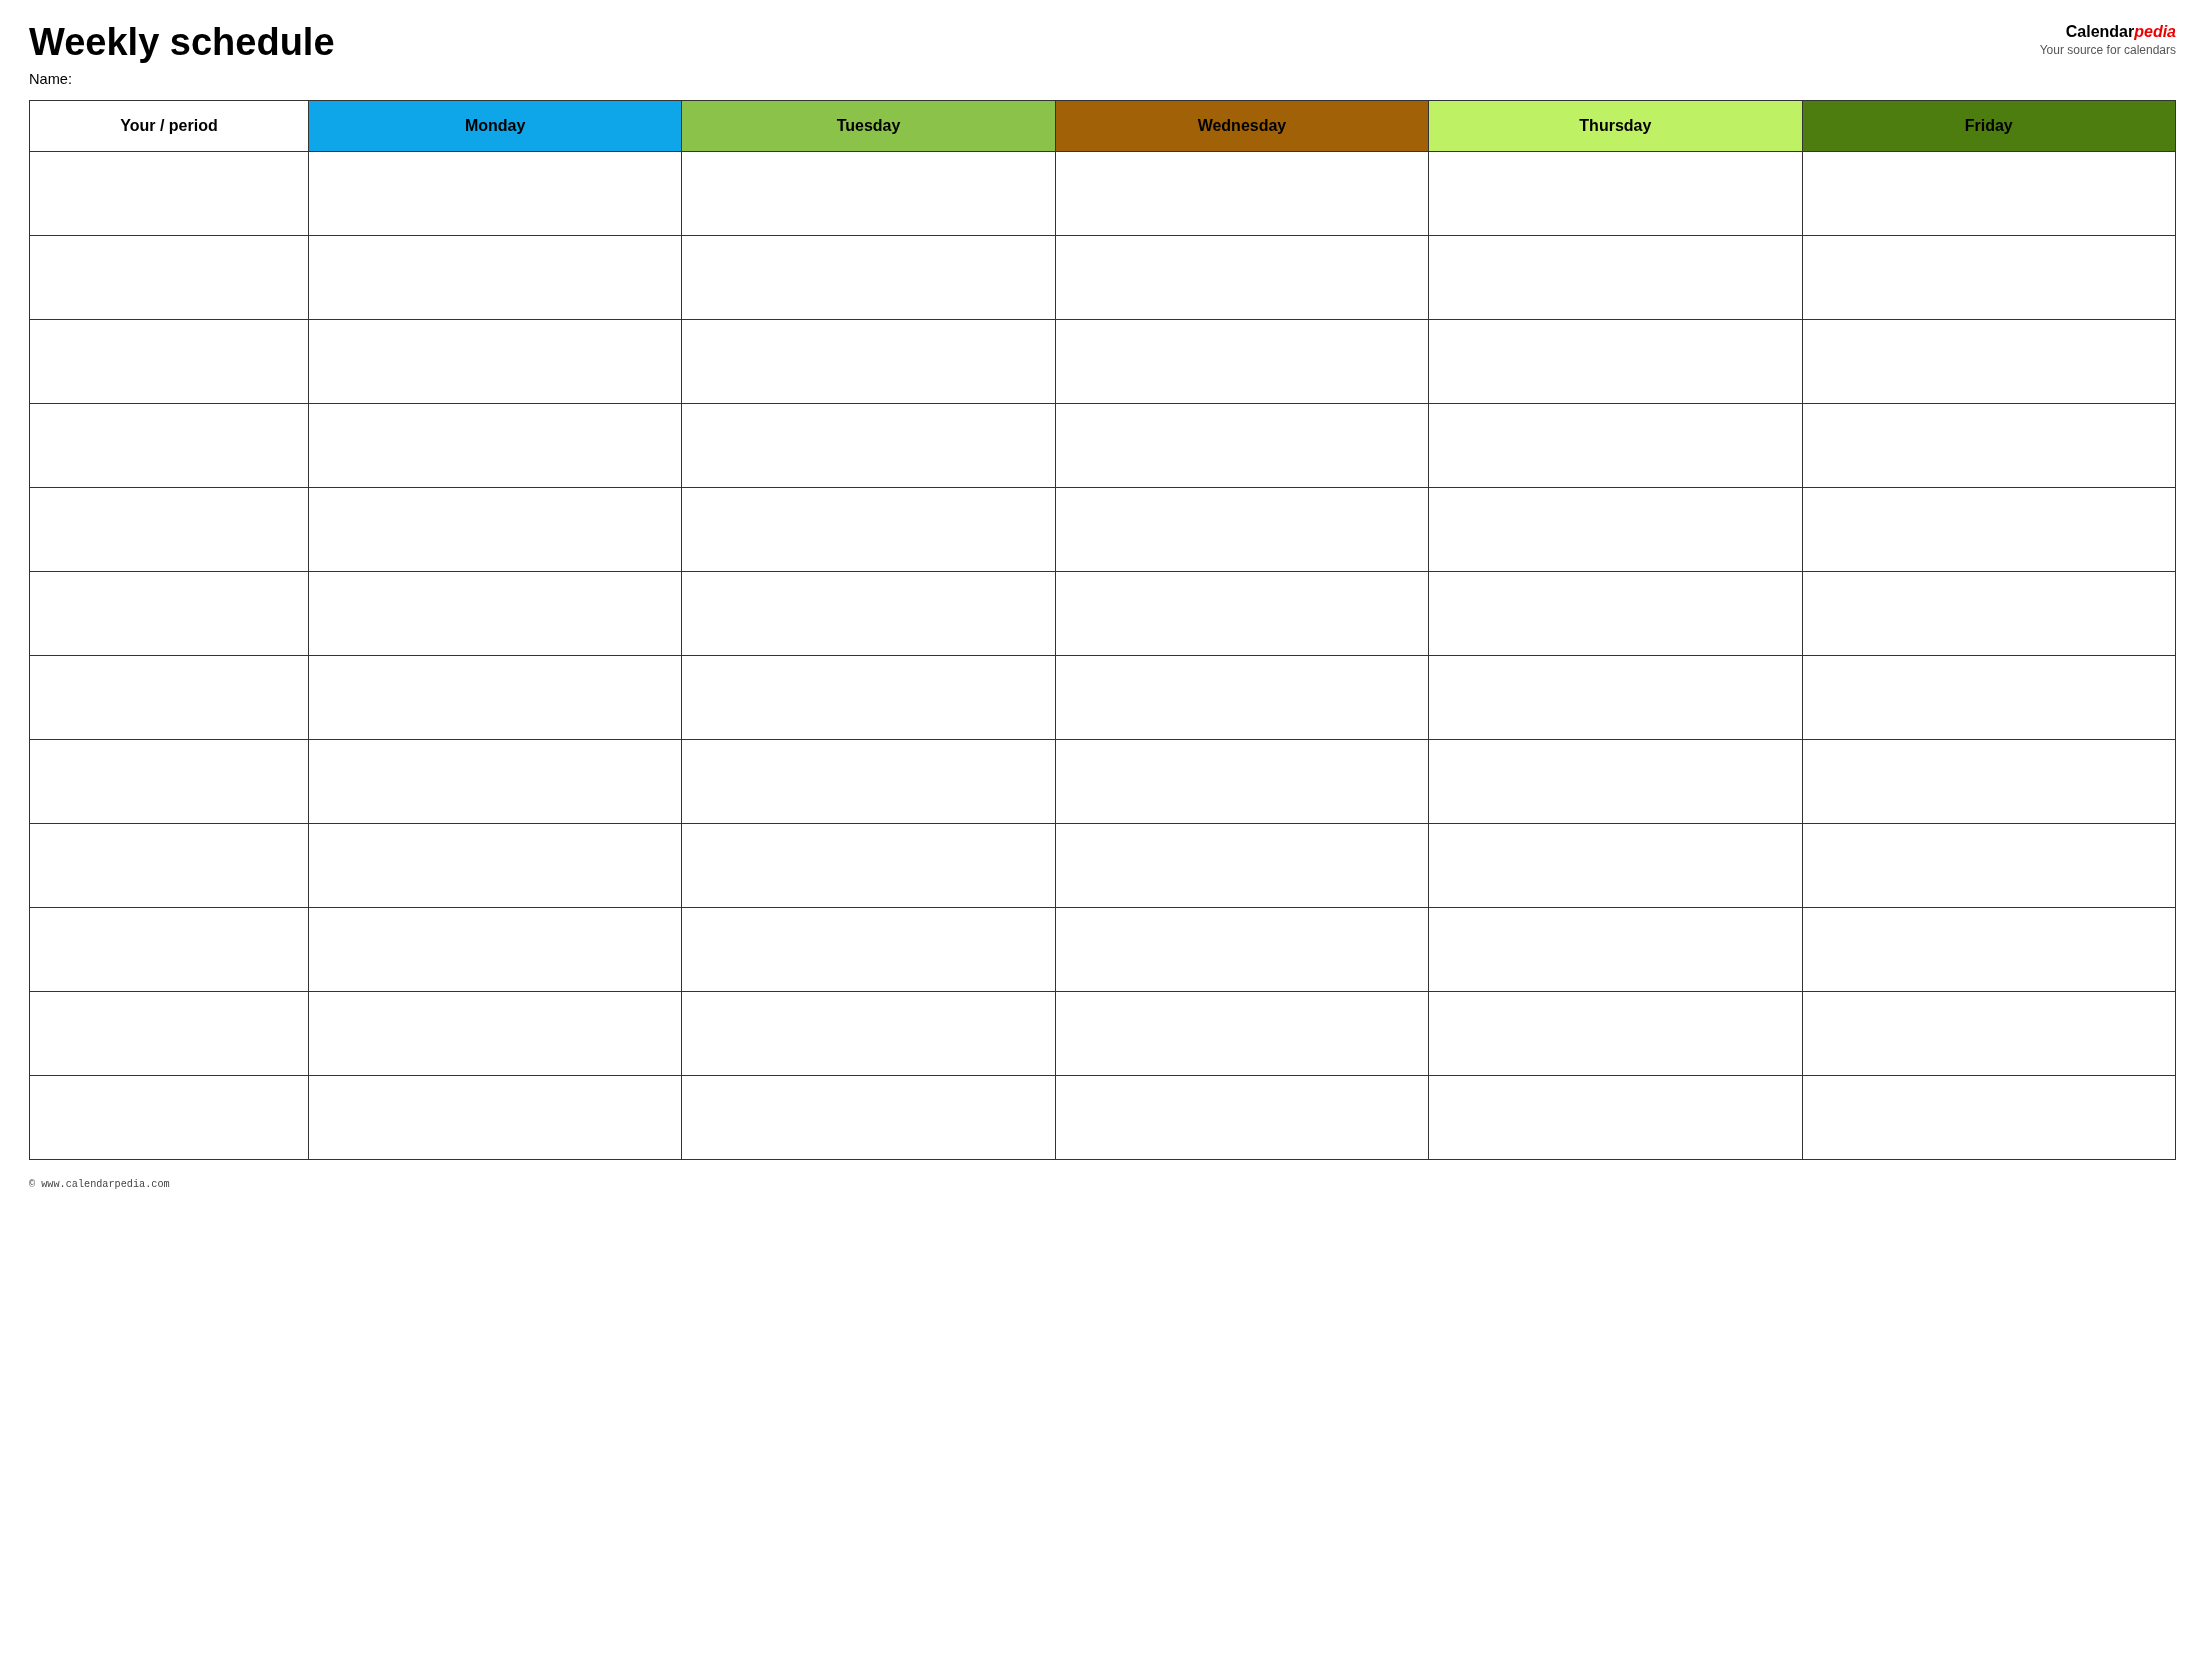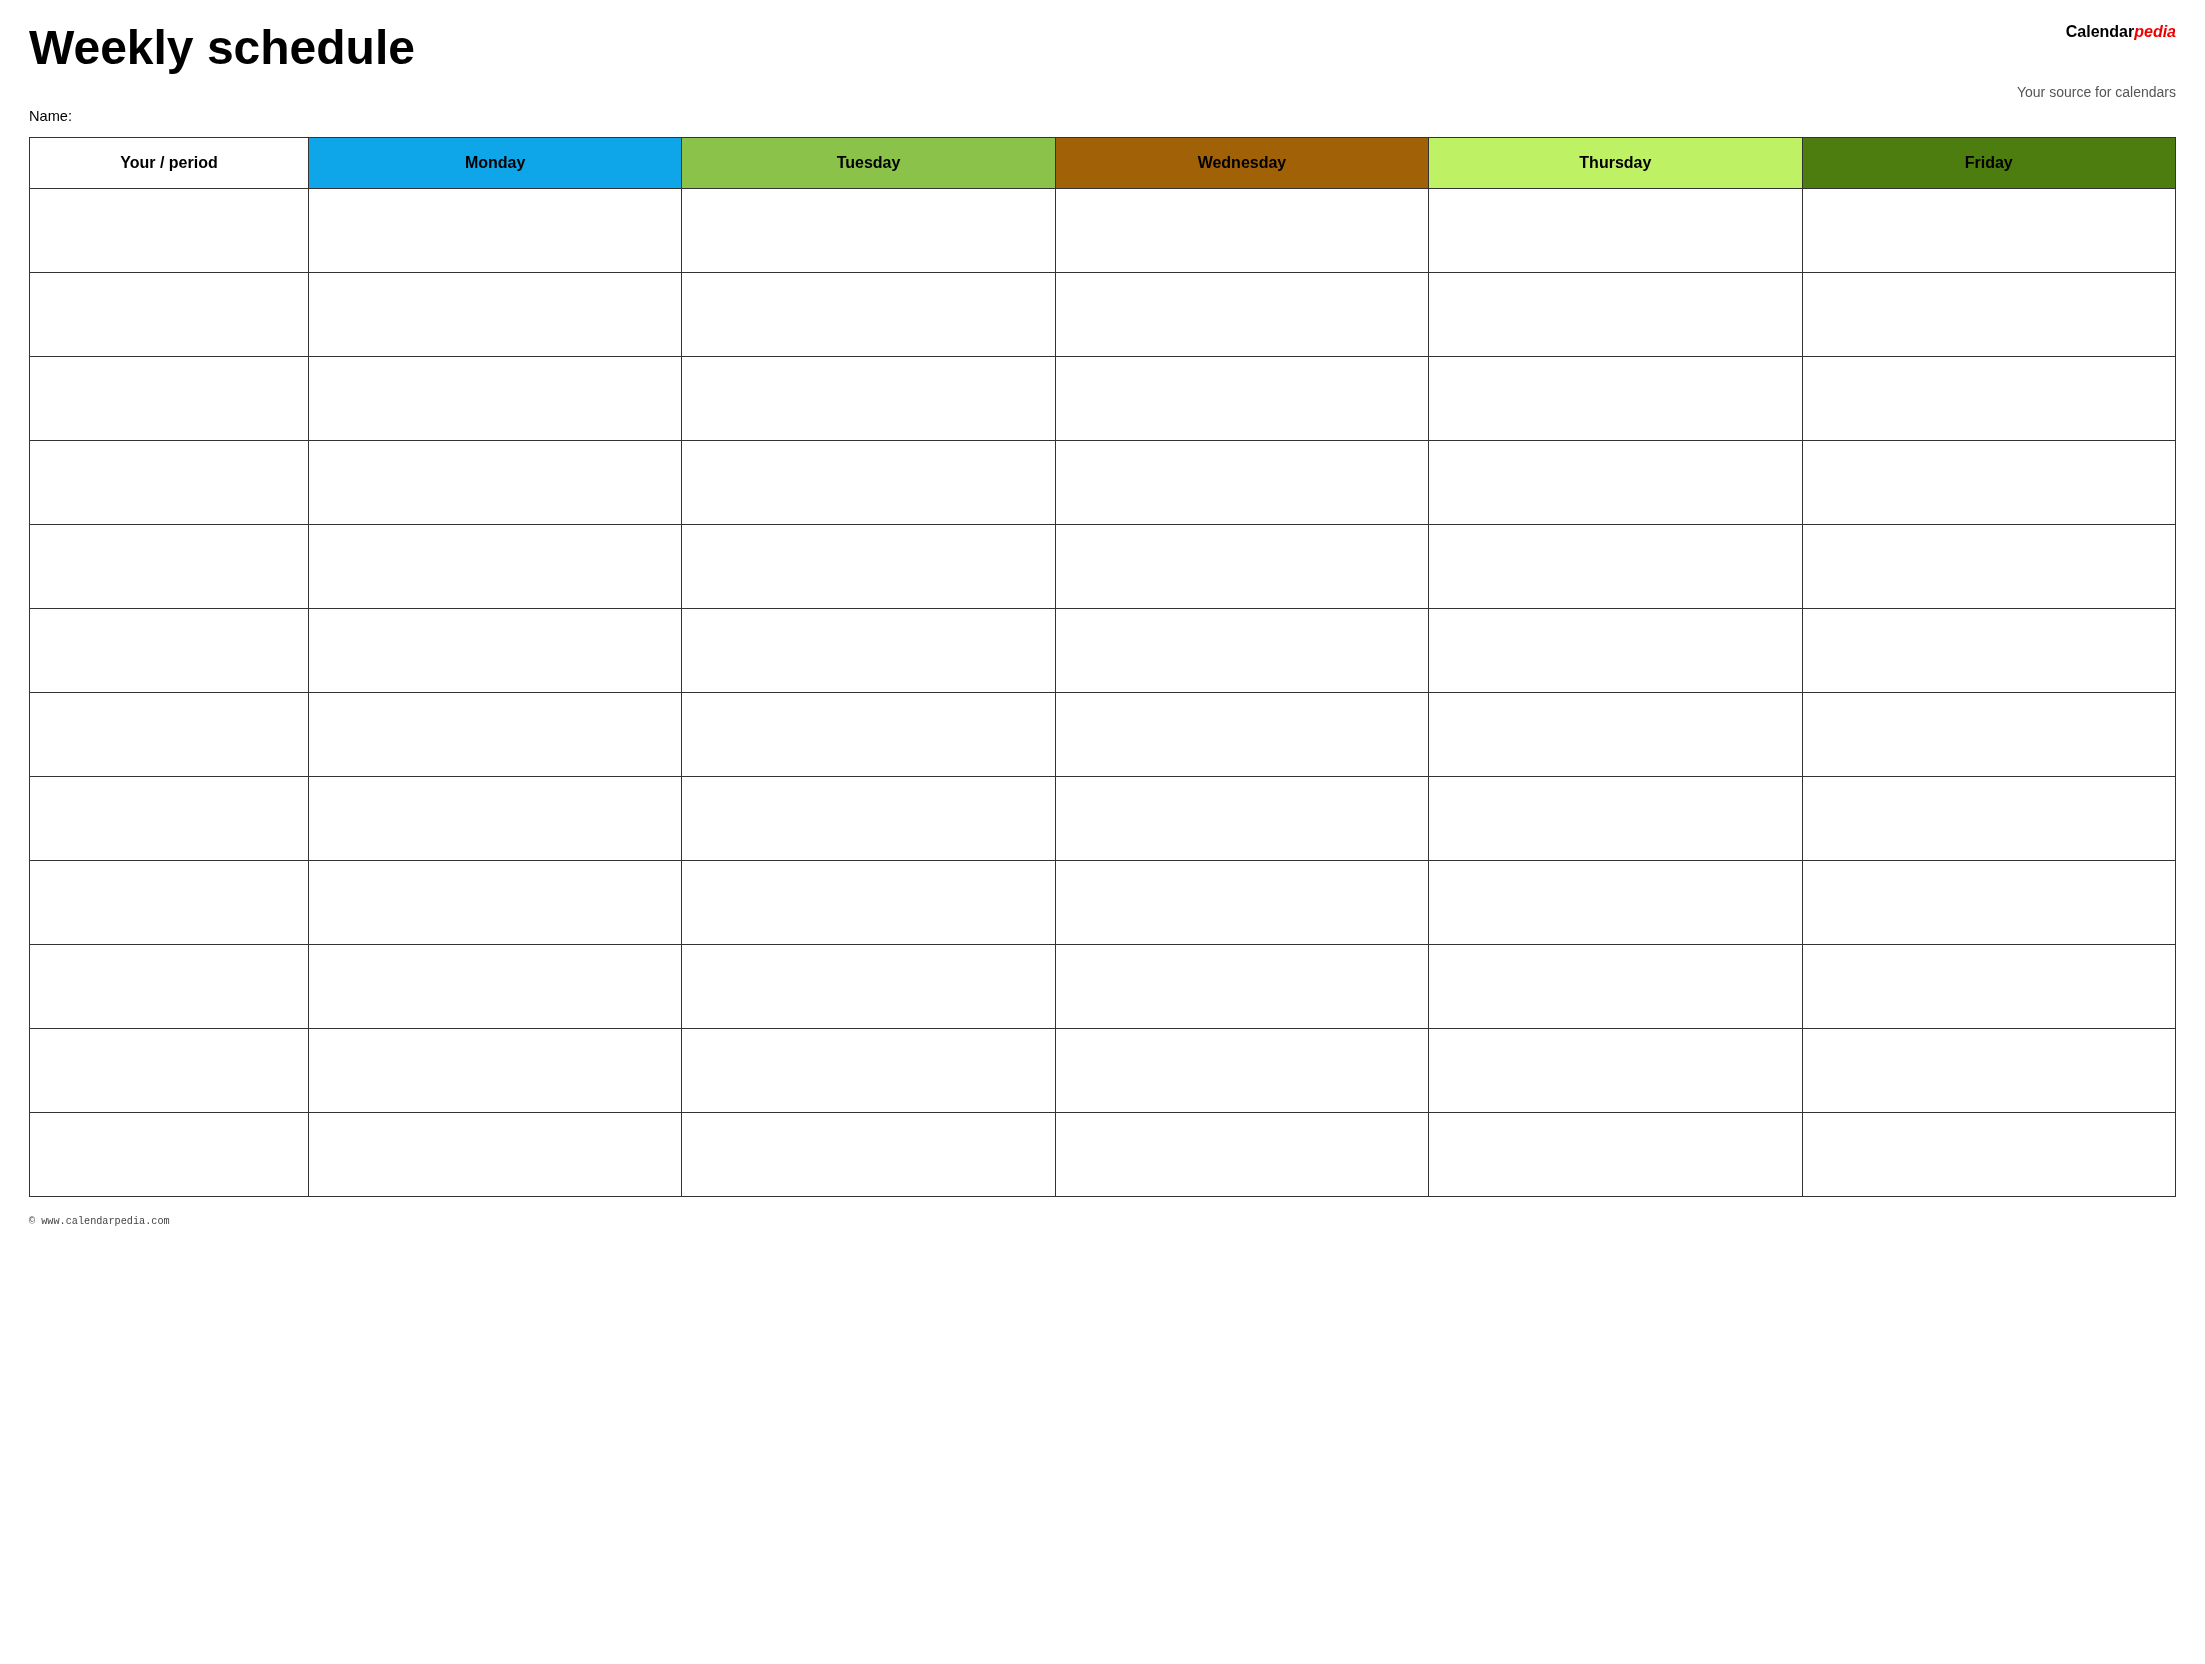--- a/index.html
+++ b/index.html
@@ -15,21 +15,21 @@
     }
 
     .page-header {
       display: flex;
       justify-content: space-between;
       align-items: flex-start;
       margin-bottom: 7.3px;
     }
 
     .title-area h1 {
-      font-size: 48px;
+      font-size: 38px;
       font-weight: bold;
       color: #000;
       line-height: 1.1;
     }
 
     .name-row {
       font-size: 14.6px;
       font-weight: normal;
       color: #000;
       margin-bottom: 13px;
@@ -46,23 +46,22 @@
       font-weight: bold;
       color: #000;
     }
 
     .logo-pedia {
       color: #e00;
       font-style: italic;
     }
 
     .logo-sub {
-      font-size: 14px;
+      font-size: 12px;
       color: #555;
-      margin-top: 40px;
     }
 
     .schedule-table {
       width: 100%;
       border-collapse: collapse;
       border: 1.5px solid #000;
     }
 
     .schedule-table th,
     .schedule-table td {

